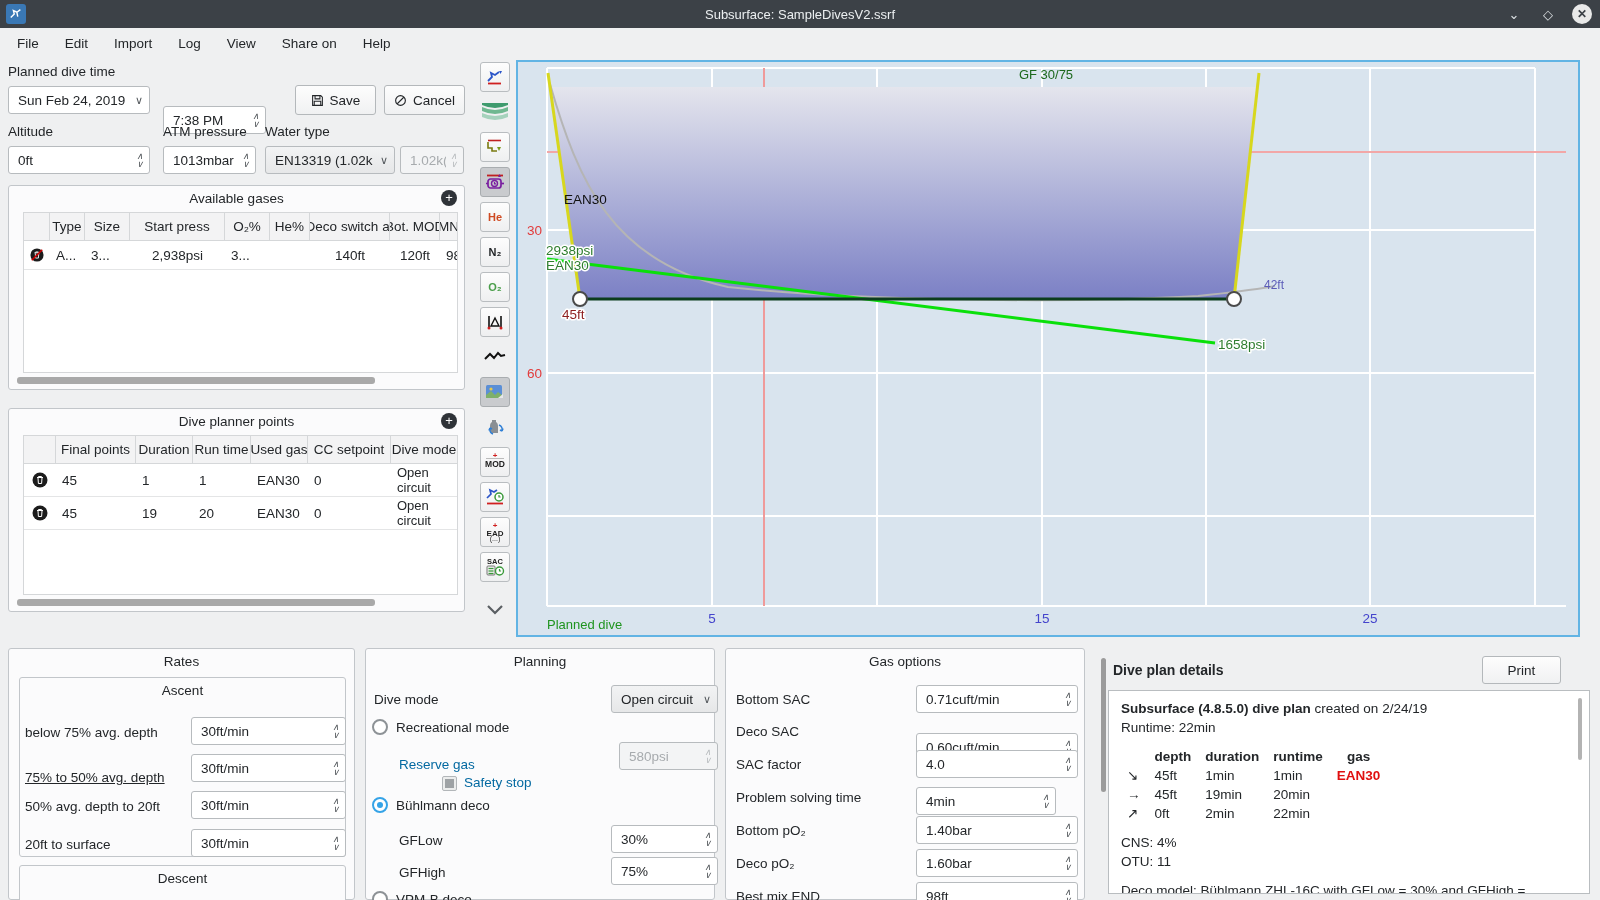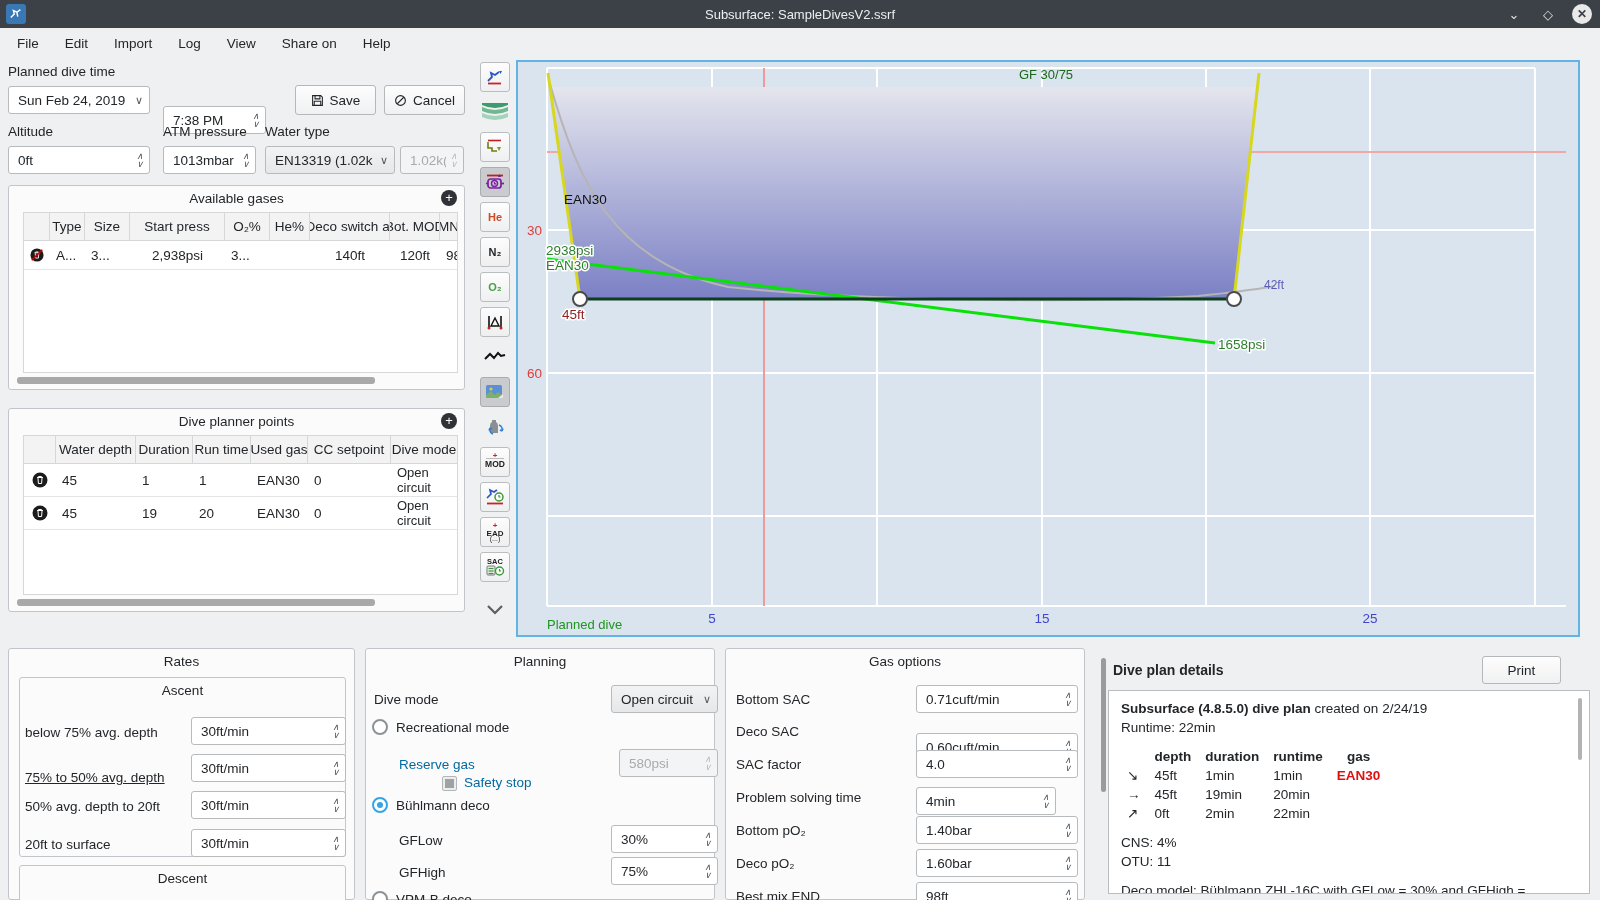--- a/index.html
+++ b/index.html
@@ -206,21 +206,21 @@
   </div>
   <div class="scroll-h" style="left:8px;bottom:5px;width:358px;"></div>
 </div>
 
 <div class="groupbox" style="left:8px;top:408px;width:457px;height:204px;">
   <div class="gb-title">Dive planner points</div>
   <div class="plus-btn">+</div>
   <div class="tbl" style="bottom:16px;">
     <div class="trow thead points-cols">
       <div></div>
-      <div>Water depth</div>
+      <div>Final points</div>
       <div>Duration</div>
       <div>Run time</div>
       <div>Used gas</div>
       <div>CC setpoint</div>
       <div style="border-right:none;">Dive mode</div>
     </div>
     <div class="trow tbody-row points-cols" style="height:33px;">
       <div class="cell-icon">
         <svg width="16" height="16" viewBox="0 0 16 16">
             <circle cx="8" cy="8" r="7.5" fill="#1c1c1c"></circle>
@@ -465,21 +465,21 @@
 <div class="groupbox" style="left:365px;top:648px;width:350px;height:252px;">
   <div class="gb-title">Planning</div>
   <div class="lbl" style="left:8px;top:43px;">Dive mode</div>
   <div class="combo" style="left:245px;top:36px;width:107px;">
     <span class="val">Open circuit</span>
     <span class="chev">∨</span>
   </div>
   <div class="radio" style="left:6px;top:70px;"></div>
   <div class="lbl" style="left:30px;top:71px;">Recreational mode</div>
   <div class="lbl dim" style="left:33px;top:108px;">Reserve gas</div>
-  <div class="spin disabled" style="left:253px;top:100px;width:99px;">
+  <div class="spin disabled" style="left:253px;top:93px;width:99px;">
     <span class="val">580psi</span>
     <span class="arrows">
         <i>∧</i>
         <i>∨</i>
       </span>
   </div>
   <div class="checkbox" style="left:76px;top:127px;"></div>
   <div class="lbl dim" style="left:98px;top:126px;">Safety stop</div>
   <div class="radio on" style="left:6px;top:148px;"></div>
   <div class="lbl" style="left:30px;top:149px;">Bühlmann deco</div>

